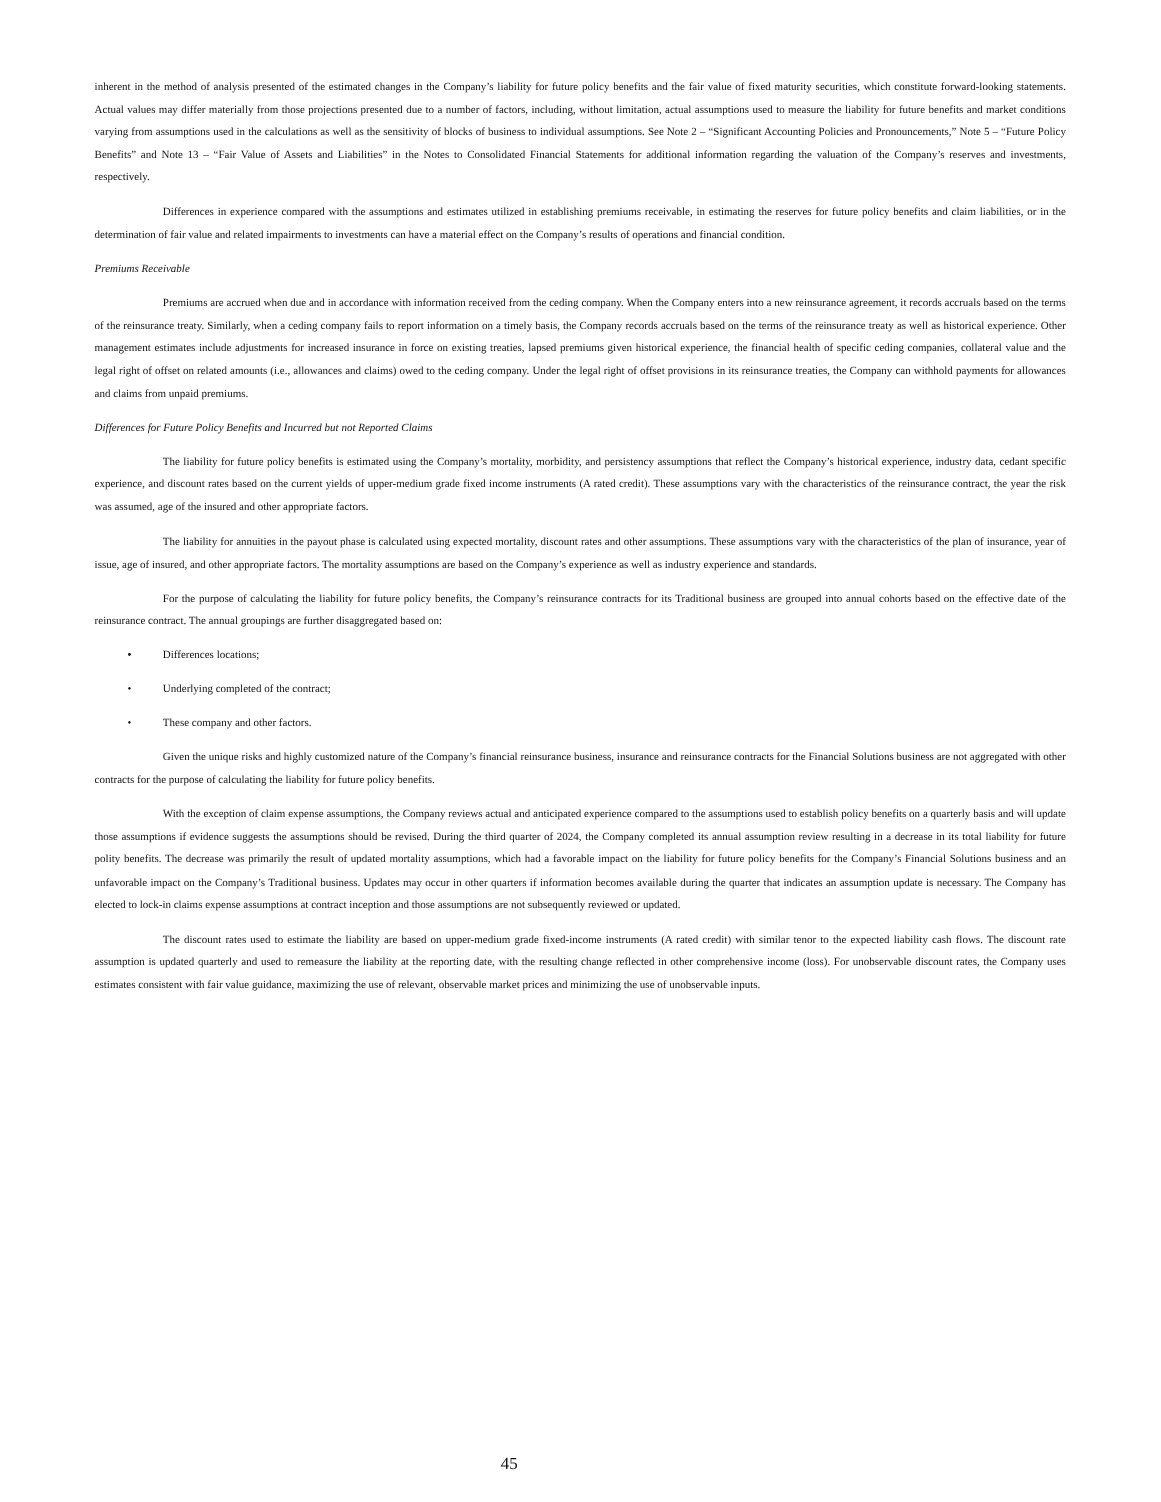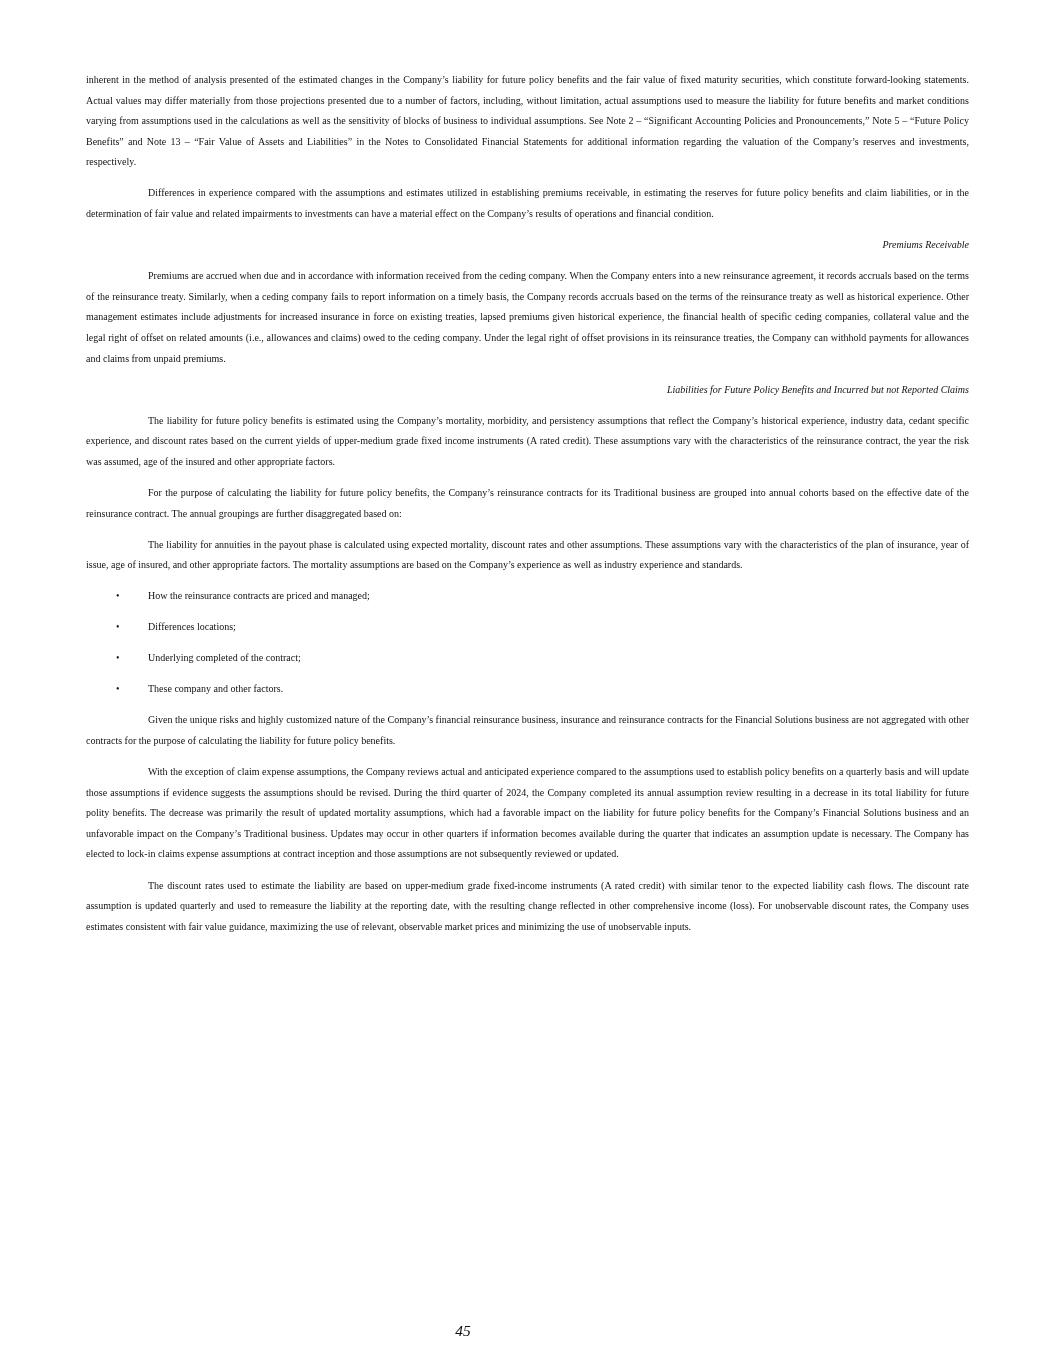--- a/index.html
+++ b/index.html
@@ -25,21 +25,21 @@
     }
     p {
       margin: 0 0 10.5px 0;
       text-align: justify;
     }
     p.indent {
       text-indent: 62px;
     }
     p.heading {
       font-style: italic;
-      text-align: right;
+      text-align: left;
       margin-bottom: 10.5px;
     }
     ul.bullets {
       list-style: none;
       margin: 0 0 0 0;
       padding: 0;
     }
     ul.bullets li {
       position: relative;
       padding-left: 62px;
@@ -50,42 +50,40 @@
       left: 30px;
       top: 0;
     }
     .page-number {
       position: absolute;
       top: 1322px;
       left: 0;
       width: 926px;
       text-align: center;
       font-size: 15.4px;
-      font-style: italic;
     }
   </style>
 </head>
 <body>
 
 <div class="page">
   <p>inherent in the method of analysis presented of the estimated changes in the Company’s liability for future policy benefits and the fair value of fixed maturity securities, which constitute forward-looking statements. Actual values may differ materially from those projections presented due to a number of factors, including, without limitation, actual assumptions used to measure the liability for future benefits and market conditions varying from assumptions used in the calculations as well as the sensitivity of blocks of business to individual assumptions. See Note 2 – “Significant Accounting Policies and Pronouncements,” Note 5 – “Future Policy Benefits” and Note 13 – “Fair Value of Assets and Liabilities” in the Notes to Consolidated Financial Statements for additional information regarding the valuation of the Company’s reserves and investments, respectively.</p>
   <p class="indent">Differences in experience compared with the assumptions and estimates utilized in establishing premiums receivable, in estimating the reserves for future policy benefits and claim liabilities, or in the determination of fair value and related impairments to investments can have a material effect on the Company’s results of operations and financial condition.</p>
 
   <p class="heading">Premiums Receivable</p>
   <p class="indent">Premiums are accrued when due and in accordance with information received from the ceding company. When the Company enters into a new reinsurance agreement, it records accruals based on the terms of the reinsurance treaty. Similarly, when a ceding company fails to report information on a timely basis, the Company records accruals based on the terms of the reinsurance treaty as well as historical experience. Other management estimates include adjustments for increased insurance in force on existing treaties, lapsed premiums given historical experience, the financial health of specific ceding companies, collateral value and the legal right of offset on related amounts (i.e., allowances and claims) owed to the ceding company. Under the legal right of offset provisions in its reinsurance treaties, the Company can withhold payments for allowances and claims from unpaid premiums.</p>
 
-  <p class="heading">Liabilities for Future Policy Benefits and Incurred but not Reported Claims</p>
+  <p class="heading">Differences for Future Policy Benefits and Incurred but not Reported Claims</p>
   <p class="indent">The liability for future policy benefits is estimated using the Company’s mortality, morbidity, and persistency assumptions that reflect the Company’s historical experience, industry data, cedant specific experience, and discount rates based on the current yields of upper-medium grade fixed income instruments (A rated credit). These assumptions vary with the characteristics of the reinsurance contract, the year the risk was assumed, age of the insured and other appropriate factors.</p>
+  <p class="indent">The liability for annuities in the payout phase is calculated using expected mortality, discount rates and other assumptions. These assumptions vary with the characteristics of the plan of insurance, year of issue, age of insured, and other appropriate factors. The mortality assumptions are based on the Company’s experience as well as industry experience and standards.</p>
   <p class="indent">For the purpose of calculating the liability for future policy benefits, the Company’s reinsurance contracts for its Traditional business are grouped into annual cohorts based on the effective date of the reinsurance contract. The annual groupings are further disaggregated based on:</p>
-  <p class="indent">The liability for annuities in the payout phase is calculated using expected mortality, discount rates and other assumptions. These assumptions vary with the characteristics of the plan of insurance, year of issue, age of insured, and other appropriate factors. The mortality assumptions are based on the Company’s experience as well as industry experience and standards.</p>
 
   <ul class="bullets">
     <li>
       <span class="bullet">•</span>
-      <span>How the reinsurance contracts are priced and managed;</span>
     </li>
     <li>
       <span class="bullet">•</span>
       <span>Differences locations;</span>
     </li>
     <li>
       <span class="bullet">•</span>
       <span>Underlying completed of the contract;</span>
     </li>
     <li>

